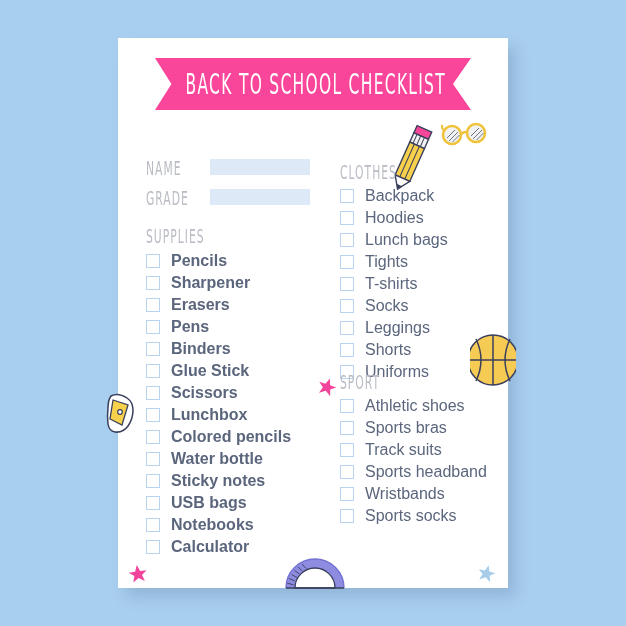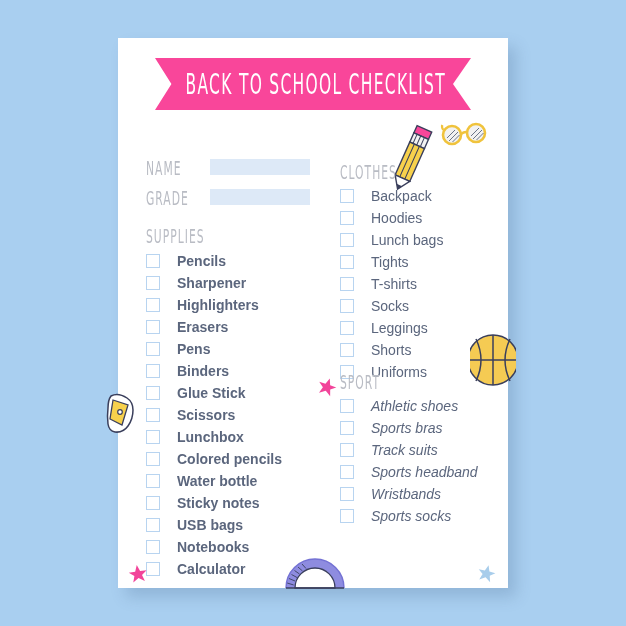--- a/index.html
+++ b/index.html
@@ -52,21 +52,21 @@
   
   .col{position:absolute;}
   .row{
     position:relative;height:22px;display:flex;align-items:center;
   }
   .cbx{
     width:12px;height:12px;border:1.6px solid #b8d4f0;background:#fff;
     flex:0 0 auto;
   }
   .lbl{
-    margin-left:17px;font-size:14px;color:#5b667d;
+    margin-left:11px;font-size:16px;color:#5b667d;
     font-family:"Liberation Sans", sans-serif;white-space:nowrap;
   }
 
   
   .deco{position:absolute;}
   .star{position:absolute;}
 </style>
 </head>
 <body>
 
@@ -106,24 +106,20 @@
         <div class="row">
           <div class="cbx"></div>
           <span class="lbl">Pencils</span>
         </div>
         <div class="row">
           <div class="cbx"></div>
           <span class="lbl">Sharpener</span>
         </div>
         <div class="row">
           <div class="cbx"></div>
-          <span class="lbl">Highlighters</span>
-        </div>
-        <div class="row">
-          <div class="cbx"></div>
           <span class="lbl">Erasers</span>
         </div>
         <div class="row">
           <div class="cbx"></div>
           <span class="lbl">Pens</span>
         </div>
         <div class="row">
           <div class="cbx"></div>
           <span class="lbl">Binders</span>
         </div>
@@ -212,21 +208,21 @@
       <path d="M21 16 q3.5 -2.5 6 -1.8" stroke="#f0c33c" stroke-width="2.6" fill="none"></path>
       <g stroke="#5b667d" stroke-width=".9">
         <path d="M7 20 l8 -8 M9 23 l9 -9 M12.5 24 l7 -7"></path>
         <path d="M31 18 l8 -8 M33 21 l9 -9 M36.5 22 l7 -7"></path>
       </g>
       <path d="M3.3 12 q-2 -3 -1 -5" stroke="#f0c33c" stroke-width="2.2" fill="none"></path>
     </svg>
 
     <div class="hd" style="left:222px;top:332px;">SPORT</div>
 
-    <div class="col" id="sport-col" style="left:222px;top:357px;font-style:italic;">
+    <div class="col" id="sport-col" style="left:222px;top:357px;">
         <div class="row">
           <div class="cbx"></div>
           <span class="lbl">Athletic shoes</span>
         </div>
         <div class="row">
           <div class="cbx"></div>
           <span class="lbl">Sports bras</span>
         </div>
         <div class="row">
           <div class="cbx"></div>

